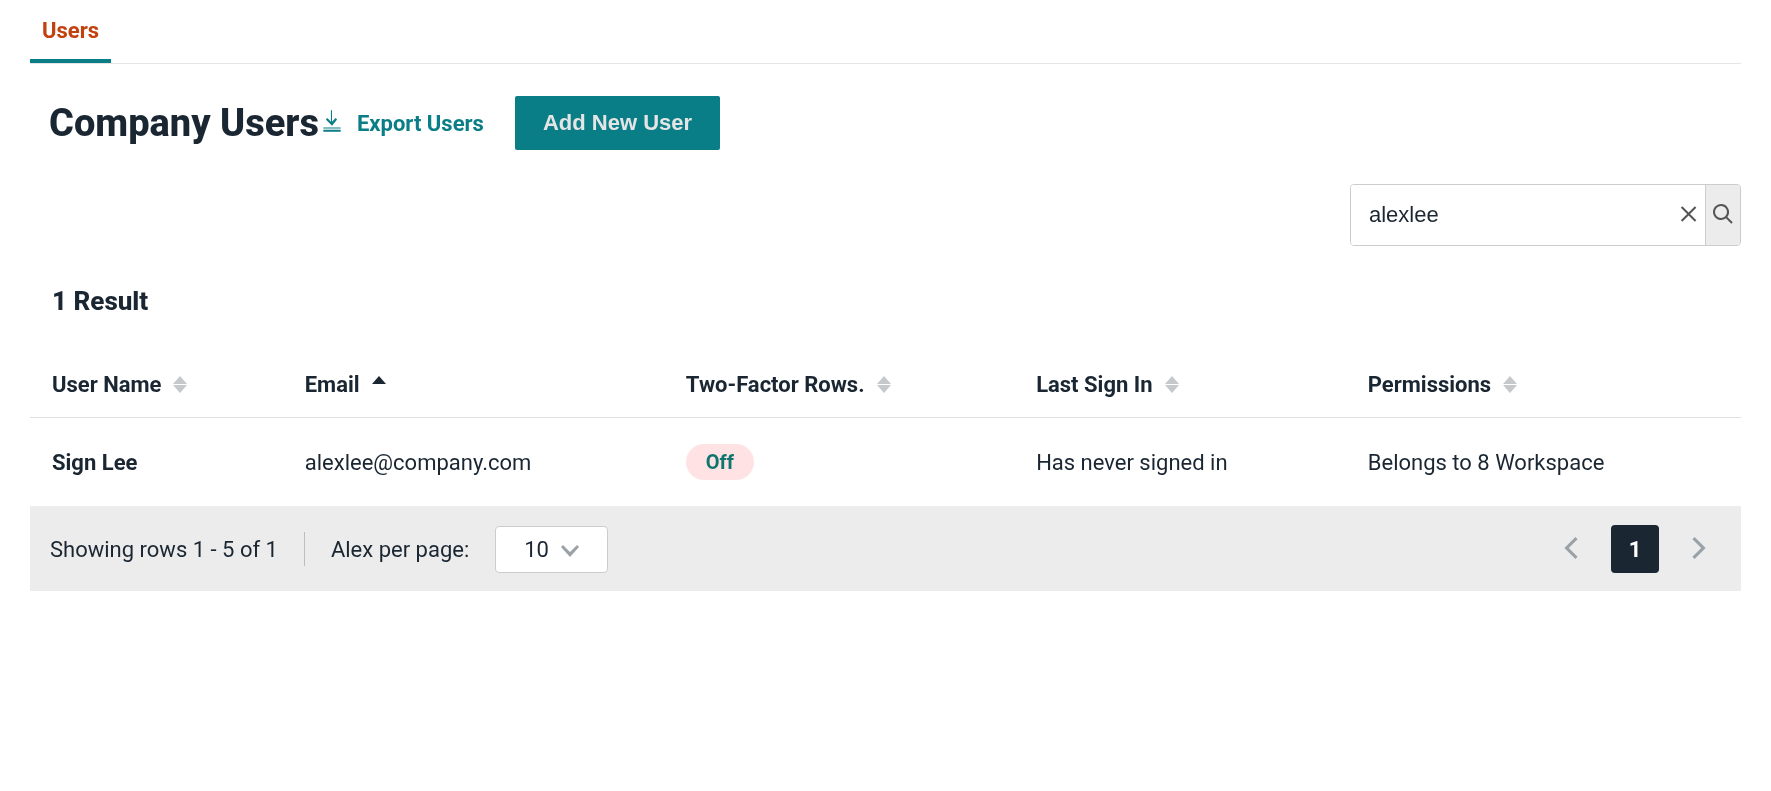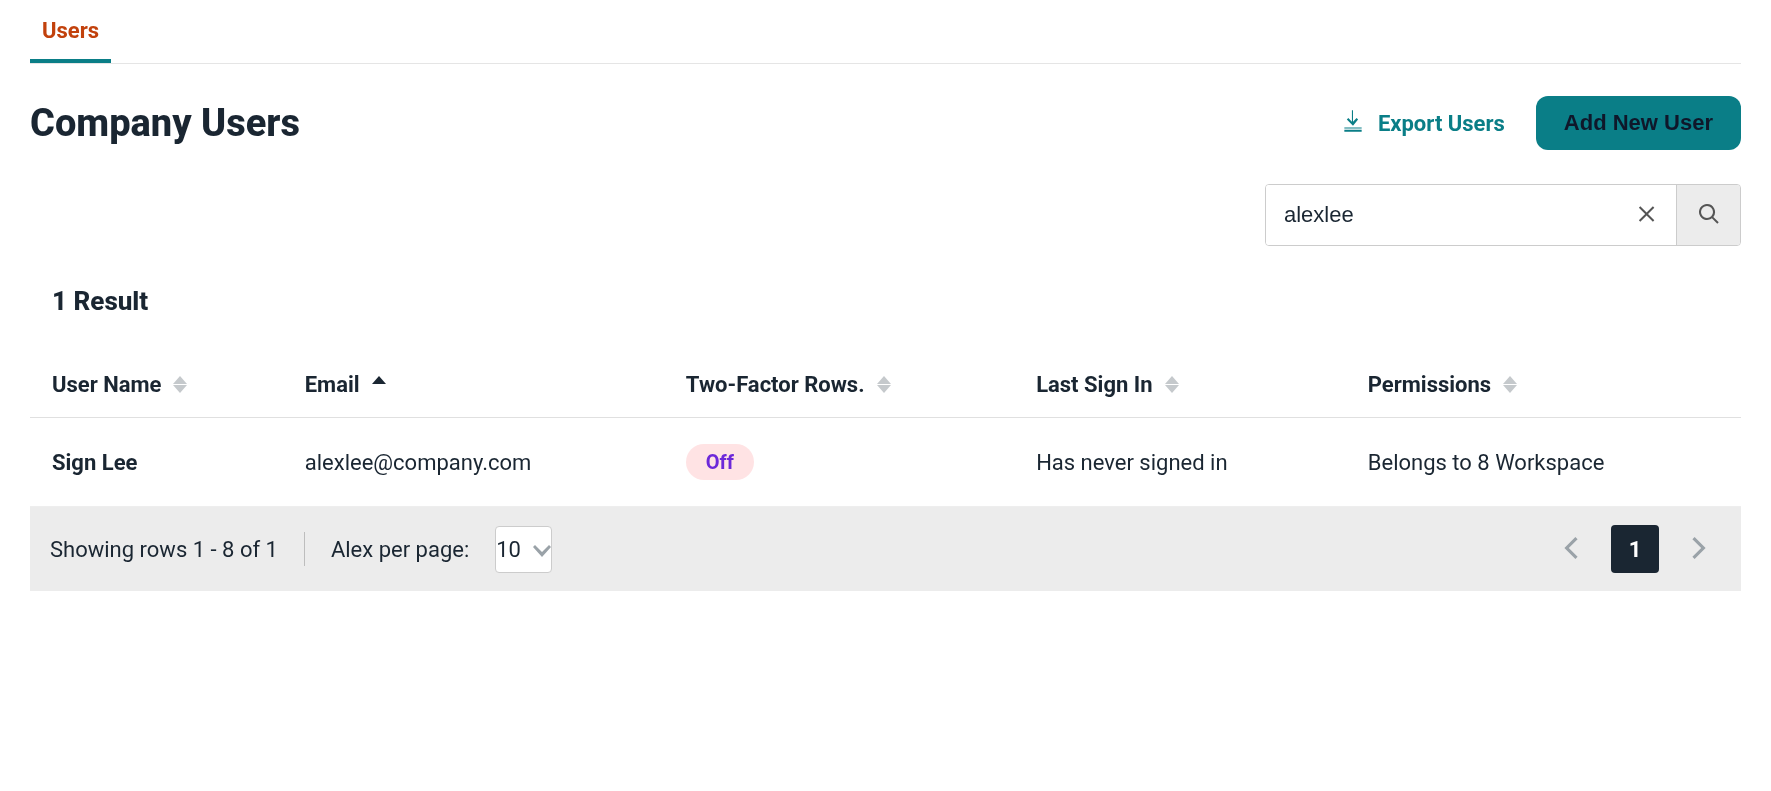--- a/index.html
+++ b/index.html
@@ -17,23 +17,23 @@
     display: inline-block;
     font-weight: 700;
     font-size: 22px;
     color: #c2410c;
     padding: 0 12px 16px 12px;
     border-bottom: 4px solid #0a7e87;
     cursor: pointer;
   }
   .header-row {
     display: flex;
-    justify-content: space-between;
     align-items: center;
     margin-top: 32px;
+    margin-left: 19px;
   }
   .page-title {
     font-size: 38px;
     font-weight: 800;
     color: #1a2632;
   }
   .actions {
     display: flex;
     align-items: center;
     gap: 31px;
@@ -43,40 +43,40 @@
     align-items: center;
     gap: 12px;
     color: #0a7e87;
     font-weight: 700;
     font-size: 22px;
     cursor: pointer;
   }
   .export-link svg { width: 26px; height: 26px; fill: #0a7e87; }
   .btn-primary {
     background: #0a7e87;
-    color: #0f172a;
+    color: #e5e5e5;
     font-weight: 700;
     font-size: 22px;
     padding: 14px 28px;
     border: none;
-    border-radius: 12px;
+    border-radius: 2px;
     cursor: pointer;
   }
   .search-row {
     display: flex;
     justify-content: flex-end;
     margin-top: 34px;
   }
   .search-box {
     display: flex;
     border: 1px solid #ccc;
     border-radius: 4px;
     overflow: hidden;
     height: 62px;
-    width: 476px;
+    width: 391px;
   }
   .search-input {
     flex: 1;
     border: none;
     outline: none;
     font-size: 22px;
     padding: 0 18px;
     color: #1a2632;
   }
   .search-clear {
@@ -128,21 +128,21 @@
   table.data td {
     font-size: 22px;
     padding: 26px 22px;
     border-bottom: 1px solid #eee;
     color: #1a2632;
   }
   .link-cell { color: #1a56db; font-weight: 700; cursor: pointer; }
   .pill-off {
     display: inline-block;
     background: #ffe3e4;
-    color: #6d28d9;
+    color: #0f766e;
     font-weight: 700;
     font-size: 20px;
     padding: 6px 20px;
     border-radius: 999px;
   }
   .footer-row {
     background: #ececec;
     display: flex;
     align-items: center;
     justify-content: space-between;
@@ -157,21 +157,21 @@
     color: #1a2632;
   }
   .vdiv { width: 1px; height: 34px; background: #bdbdbd; }
   .rows-select {
     display: flex;
     align-items: center;
     gap: 12px;
     background: #fff;
     border: 1px solid #ccc;
     border-radius: 4px;
-    padding: 10px 0;
+    padding: 10px 28px;
     font-size: 22px;
     cursor: pointer;
   }
   .rows-select svg { width: 18px; height: 12px; fill: #9aa2a8; }
   .pager { display: flex; align-items: center; gap: 18px; }
   .pager-btn {
     width: 44px; height: 44px;
     display: flex; align-items: center; justify-content: center;
     background: transparent; border: none; cursor: pointer;
     color: #9aa2a8;
@@ -308,21 +308,21 @@
         <span class="pill-off">Off</span>
       </td>
       <td>Has never signed in</td>
       <td>Belongs to 8 Workspace</td>
     </tr>
   </tbody>
 </table>
 
 <div class="footer-row">
   <div class="footer-left">
-    <span>Showing rows 1 - 8 of 1</span>
+    <span>Showing rows 1 - 5 of 1</span>
     <span class="vdiv"></span>
     <span>Alex per page:</span>
     <div class="rows-select">
       <span>10</span>
       <span>
         <svg viewBox="0 0 18 12">
             <path d="M9 12L0 2l2-2 7 7 7-7 2 2z"></path>
           </svg>
       </span>
     </div>

